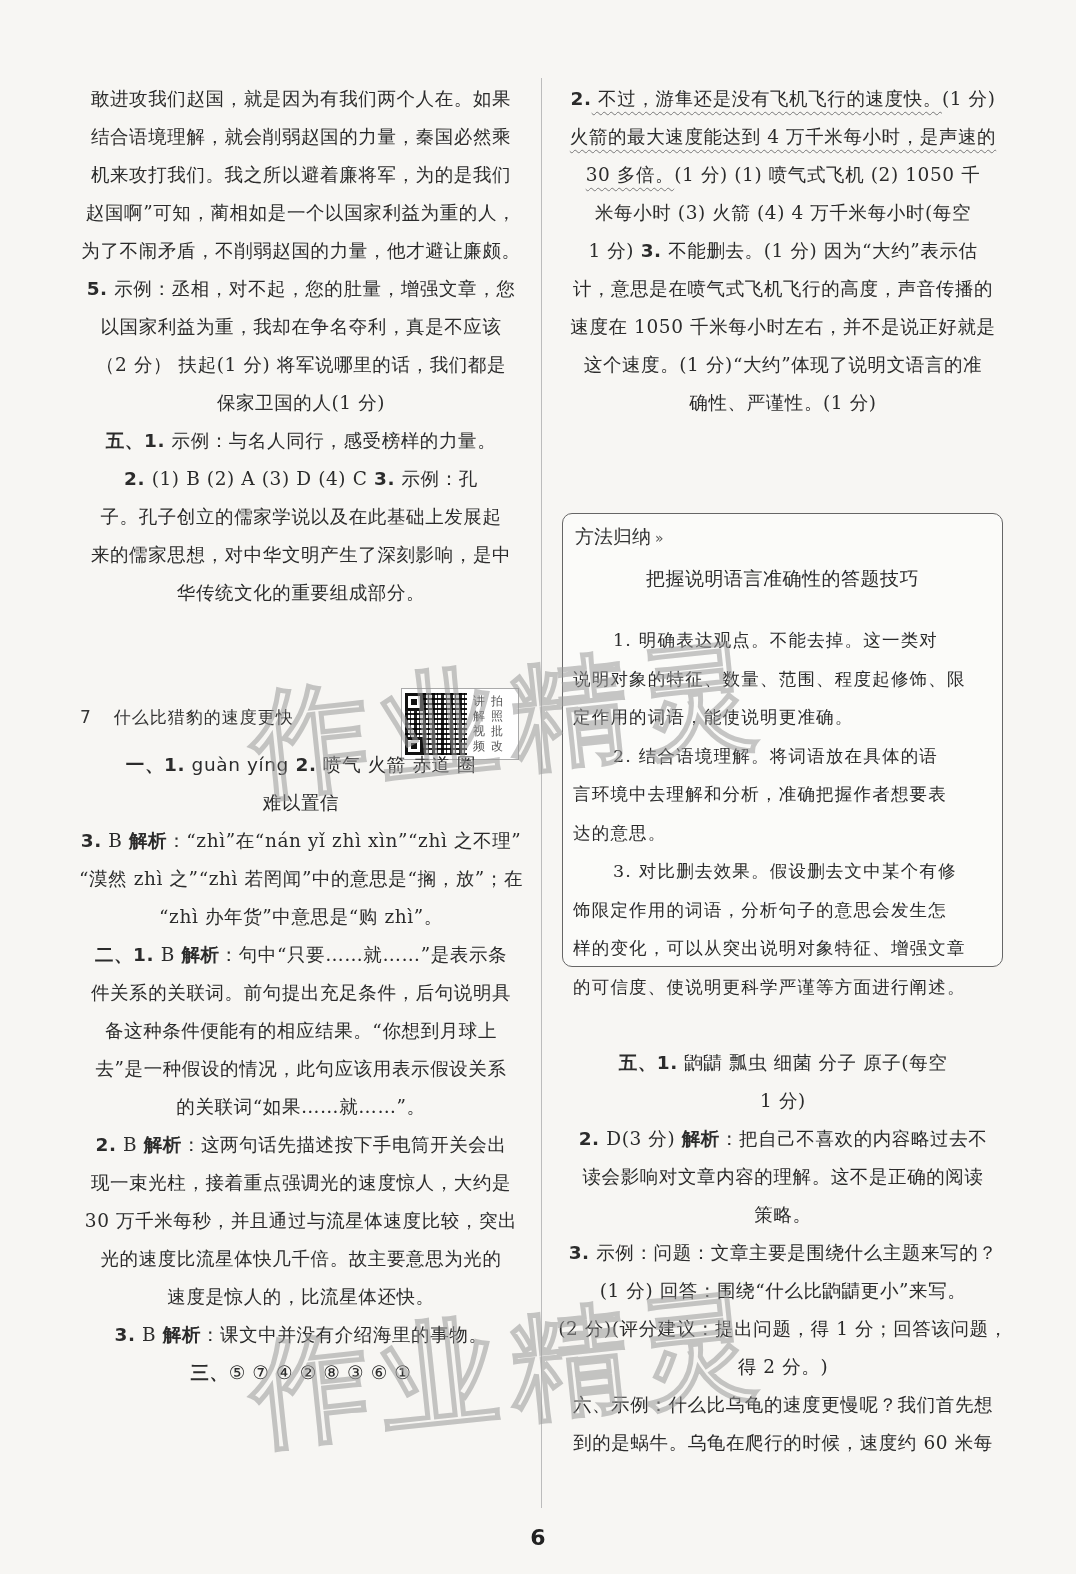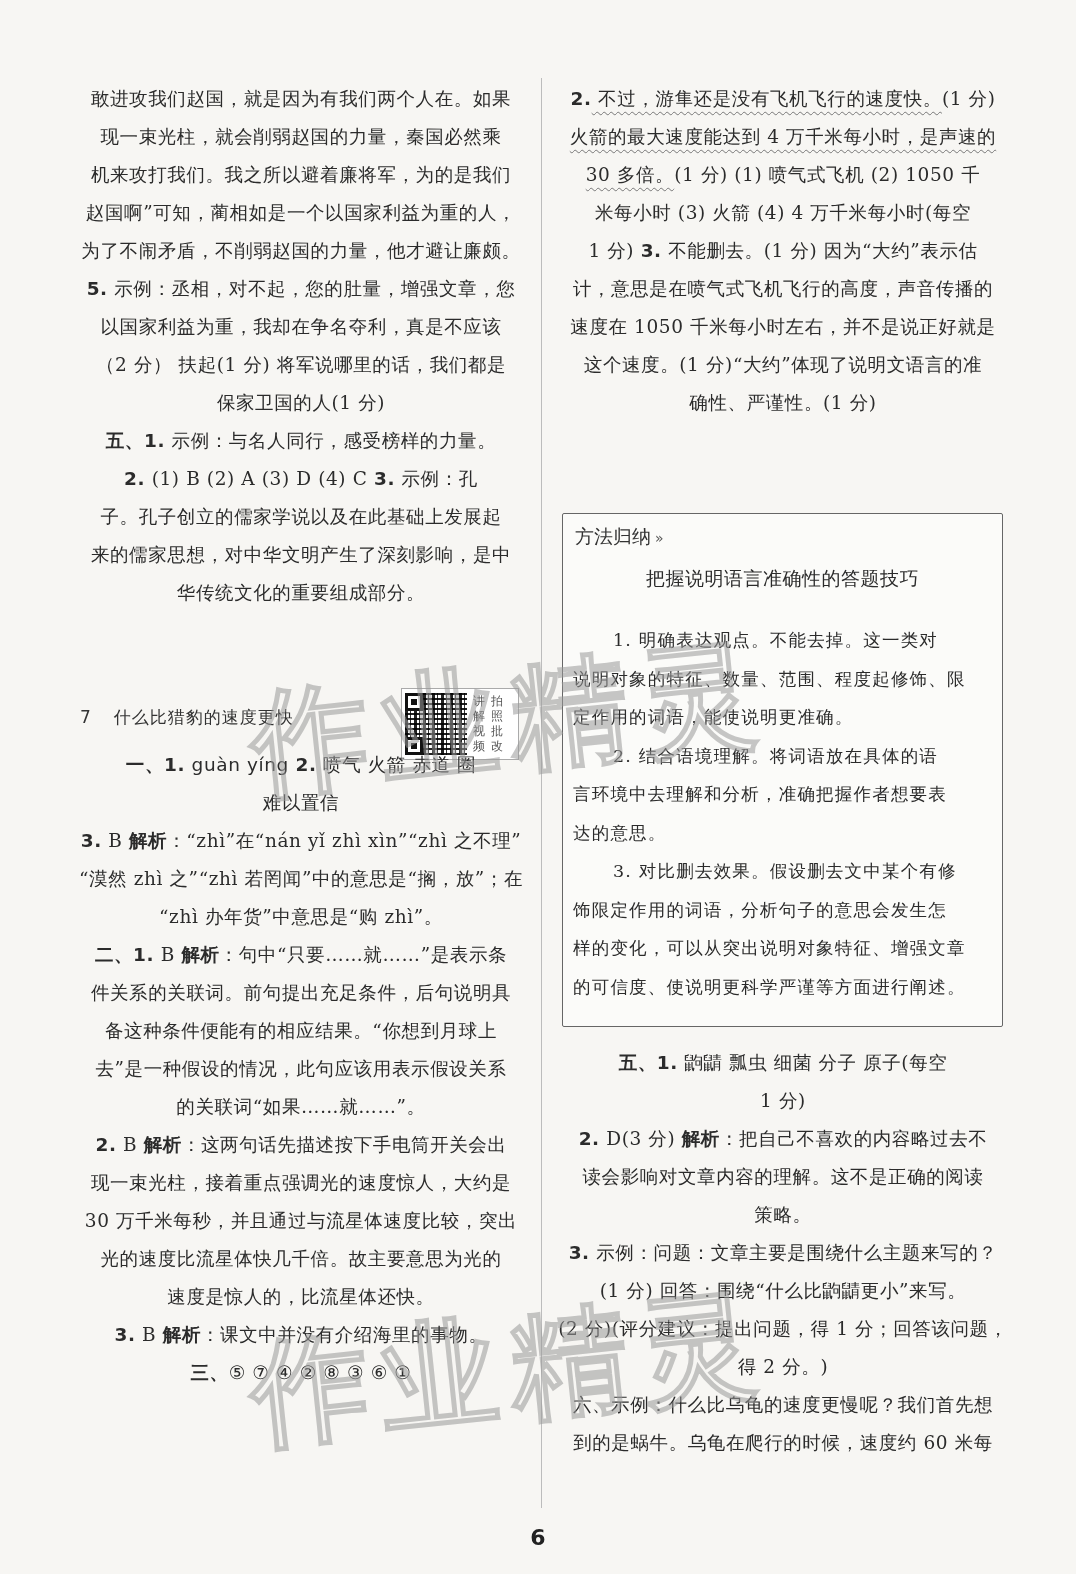--- a/index.html
+++ b/index.html
@@ -35,22 +35,22 @@
   }
   .qr::before, .qr::after {
     content: ""; position: absolute; width: 12px; height: 12px; border: 3px solid #111; background: #fff;
     box-shadow: inset 0 0 0 3px #fff, inset 0 0 0 6px #111;
   }
   .qr::before { left: 0; top: 0; }
   .qr::after { left: 0; bottom: 0; }
   .qr-labels { display: flex; gap: 6px; margin-left: 6px; }
   .qr-col { display: flex; flex-direction: column; font-size: 12px; line-height: 15px; color: #555; }
   .method-box {
-    position: absolute; left: 562px; top: 513px; width: 441px; height: 514px;
-    border: 1.5px solid #666; border-radius: 2px; background: #fbfbf9; box-sizing: border-box;
+    position: absolute; left: 562px; top: 513px; width: 441px; height: 454px;
+    border: 1.5px solid #666; border-radius: 10px; background: #fbfbf9; box-sizing: border-box;
   }
   .method-head {
     position: absolute; left: 12px; top: 10px; font-family: "DejaVu Sans", sans-serif; font-size: 19px; color: #333;
   }
   .method-head .arrows { font-size: 14px; margin-left: 4px; color: #555; }
   .method-title {
     position: absolute; left: 0; right: 0; top: 52px; text-align: center; font-family: "DejaVu Sans", sans-serif;
     font-size: 19px; color: #2b2b2b; letter-spacing: 0.5px;
   }
   .method-body { position: absolute; left: 10px; top: 107px; width: 422px; }
@@ -67,21 +67,21 @@
     font-family: "DejaVu Sans", sans-serif; font-weight: bold; font-size: 22px; color: #222;
   }
 </style>
 </head>
 <body>
 
 <div class="col-divider"></div>
 
 <div class="col col-left">
   <div class="line">敢进攻我们赵国，就是因为有我们两个人在。如果</div>
-  <div class="line">现一束光柱，就会削弱赵国的力量，秦国必然乘</div>
+  <div class="line">结合语境理解，就会削弱赵国的力量，秦国必然乘</div>
   <div class="line">机来攻打我们。我之所以避着廉将军，为的是我们</div>
   <div class="line">赵国啊”可知，蔺相如是一个以国家利益为重的人，</div>
   <div class="line">为了不闹矛盾，不削弱赵国的力量，他才避让廉颇。</div>
 
   <div class="line"><span class="b">5.</span><span> 示例：丞相，对不起，您的肚量，增强文章，您</span></div>
   <div class="line">以国家利益为重，我却在争名夺利，真是不应该</div>
   <div class="line">（2 分）  扶起(1 分)   将军说哪里的话，我们都是</div>
   <div class="line">保家卫国的人(1 分)</div>
 
   <div class="line"><span class="b">五、1.</span><span> 示例：与名人同行，感受榜样的力量。</span></div>

